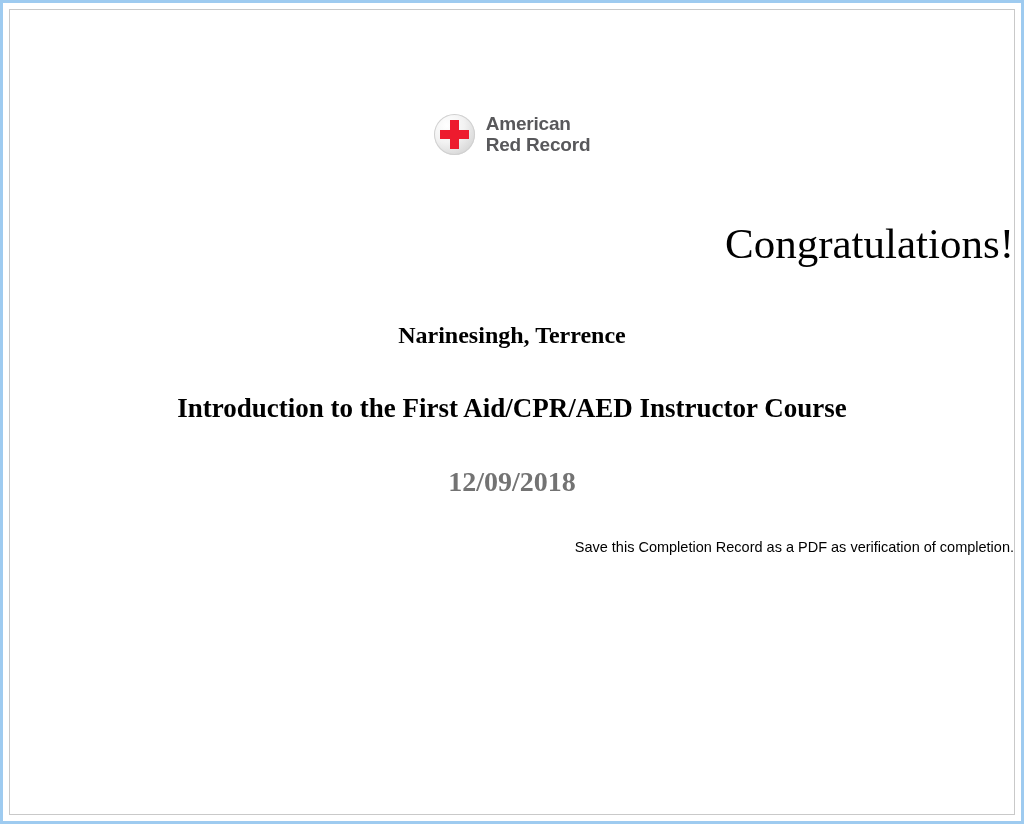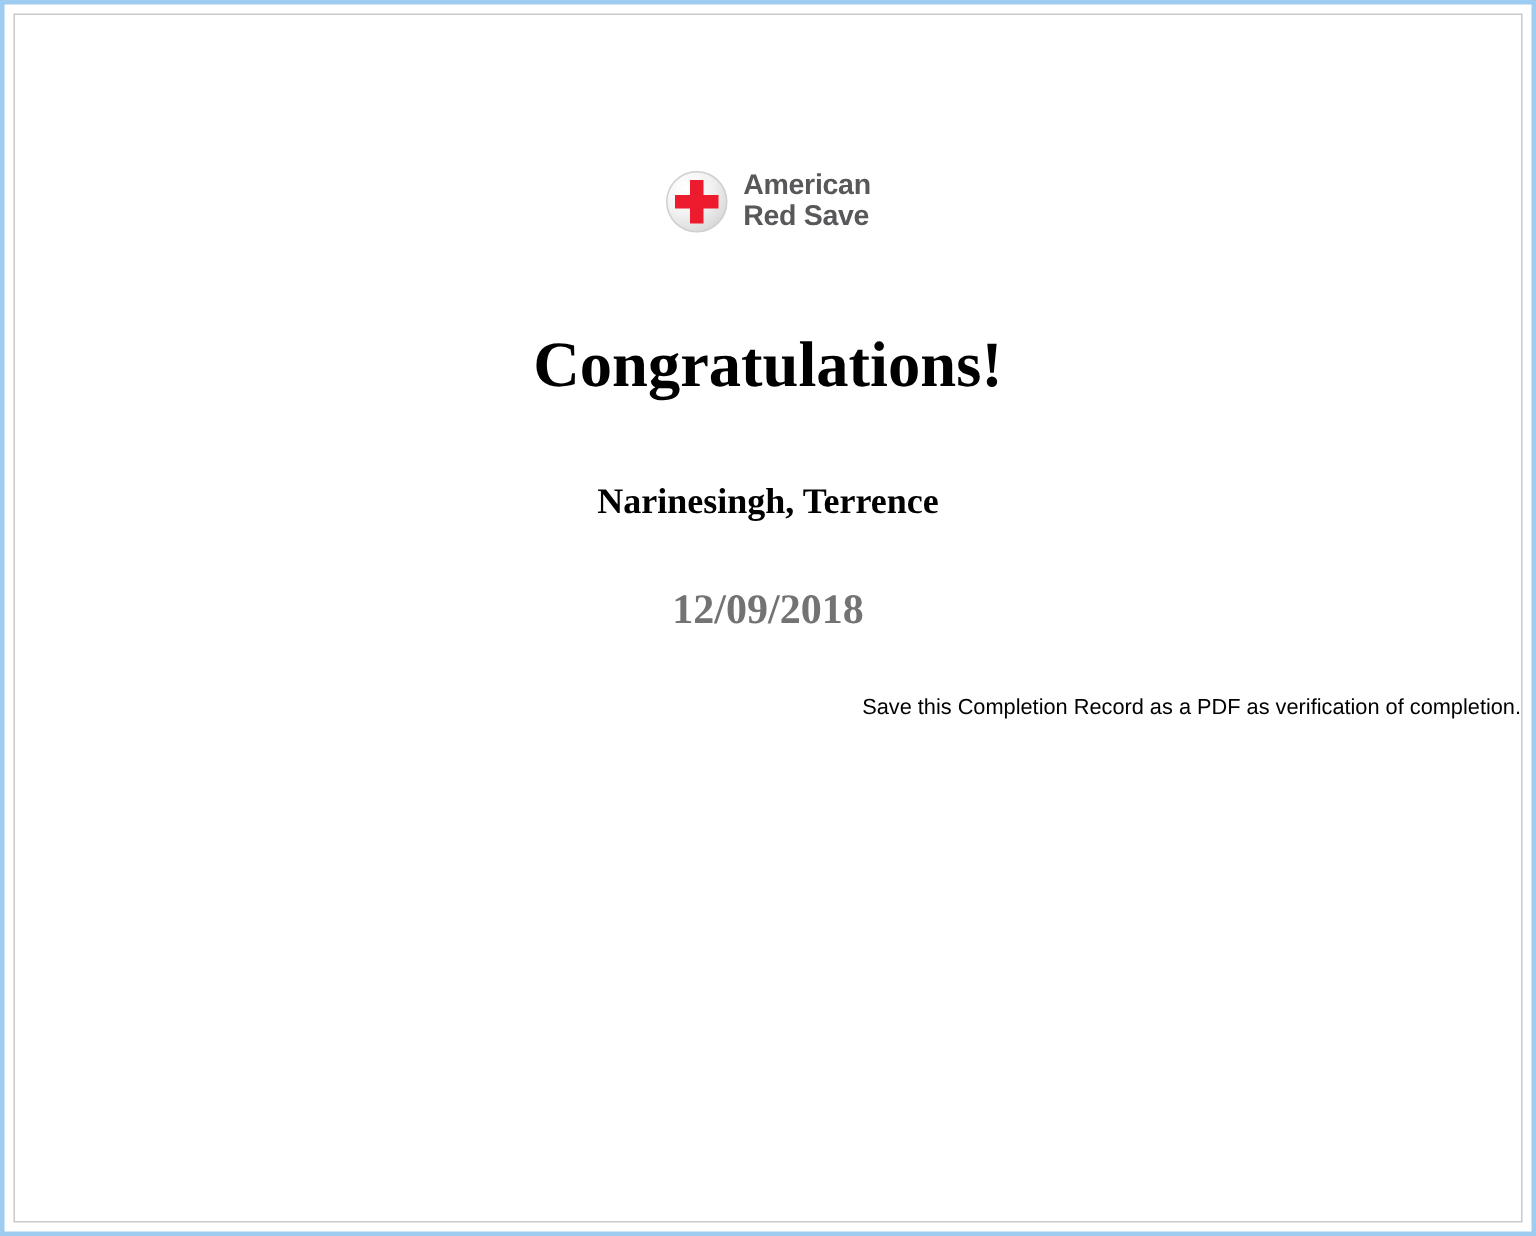--- a/index.html
+++ b/index.html
@@ -87,25 +87,26 @@
   .title {
     font-family: "Liberation Serif", serif;
     font-weight: bold;
     font-size: 61px;
     line-height: 1;
     color: #000000;
     margin-top: 70px;
   }
   .congrats {
     font-family: "Liberation Serif", serif;
-    font-weight: bold;
+    font-weight: normal;
     font-size: 43px;
     line-height: 1;
     color: #000000;
     margin-top: 62px;
+    text-align: right;
   }
   .recipient {
     font-family: "Liberation Serif", serif;
     font-weight: bold;
     font-size: 24px;
     line-height: 1;
     color: #000000;
     margin-top: 58px;
   }
   .has-completed {
@@ -147,30 +148,31 @@
   <div class="inner-frame">
     <div class="content">
 
       <div class="logo-row">
         <div class="logo-mark">
           <span class="bar-h"></span>
           <span class="bar-v"></span>
         </div>
         <div class="logo-text">
           <div>American</div>
-          <div>Red Save</div>
+          <div>Red Record</div>
         </div>
       </div>
 
 
       <div class="congrats">Congratulations!</div>
 
       <div class="recipient">Narinesingh, Terrence</div>
 
 
+      <div class="course">Introduction to the First Aid/CPR/AED Instructor Course</div>
 
       <div class="date">12/09/2018</div>
 
       <div class="note">Save this Completion Record as a PDF as verification of completion.</div>
 
     </div>
   </div>
 </div>
 
 </body></html>

